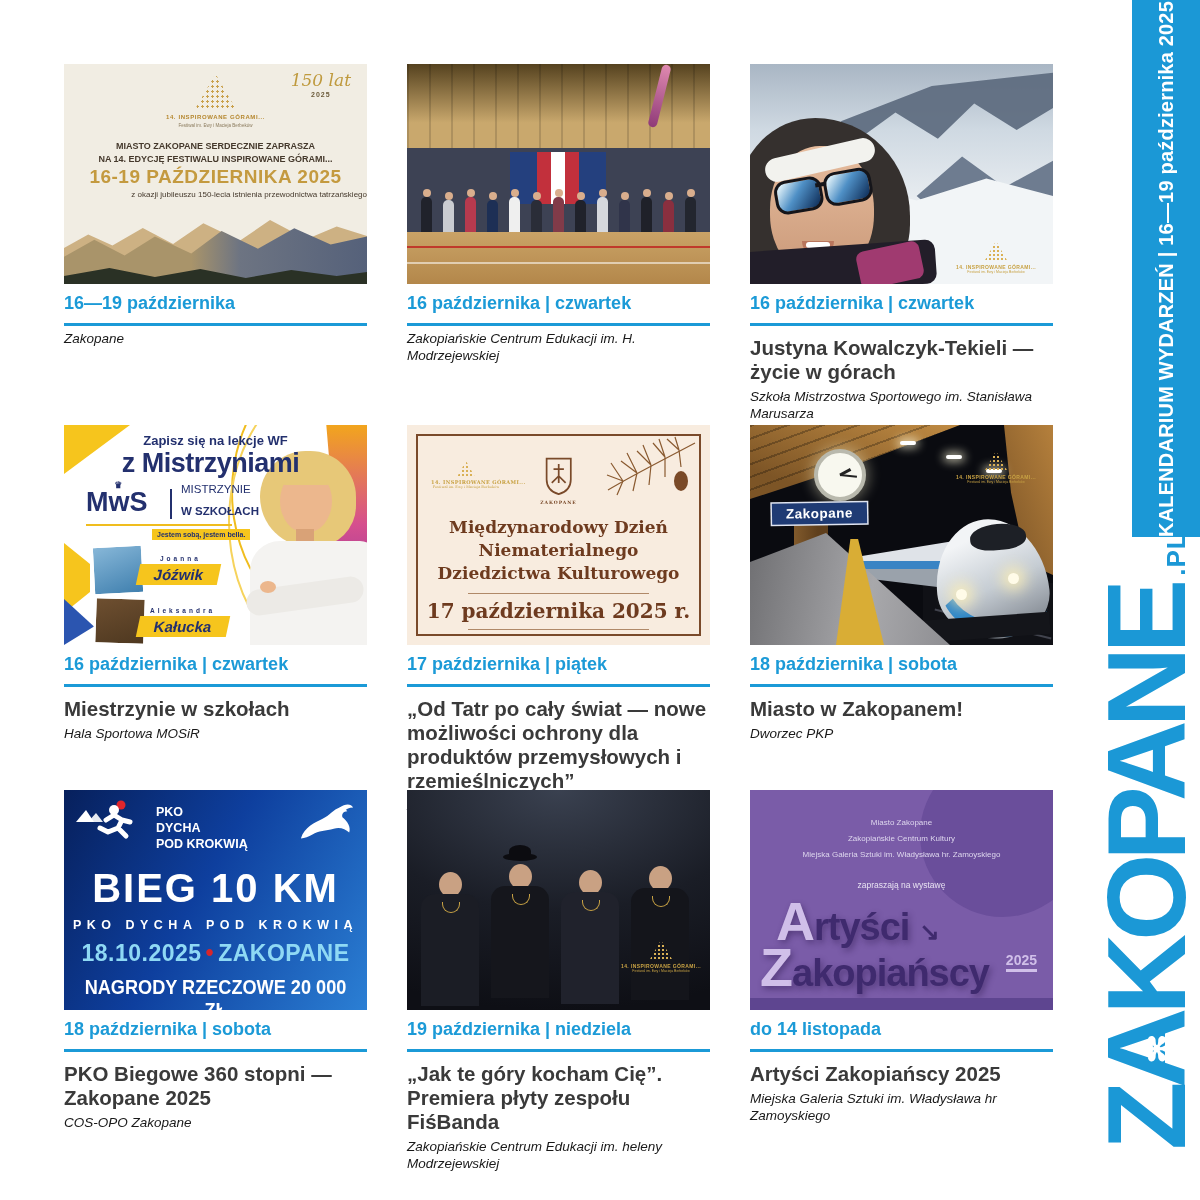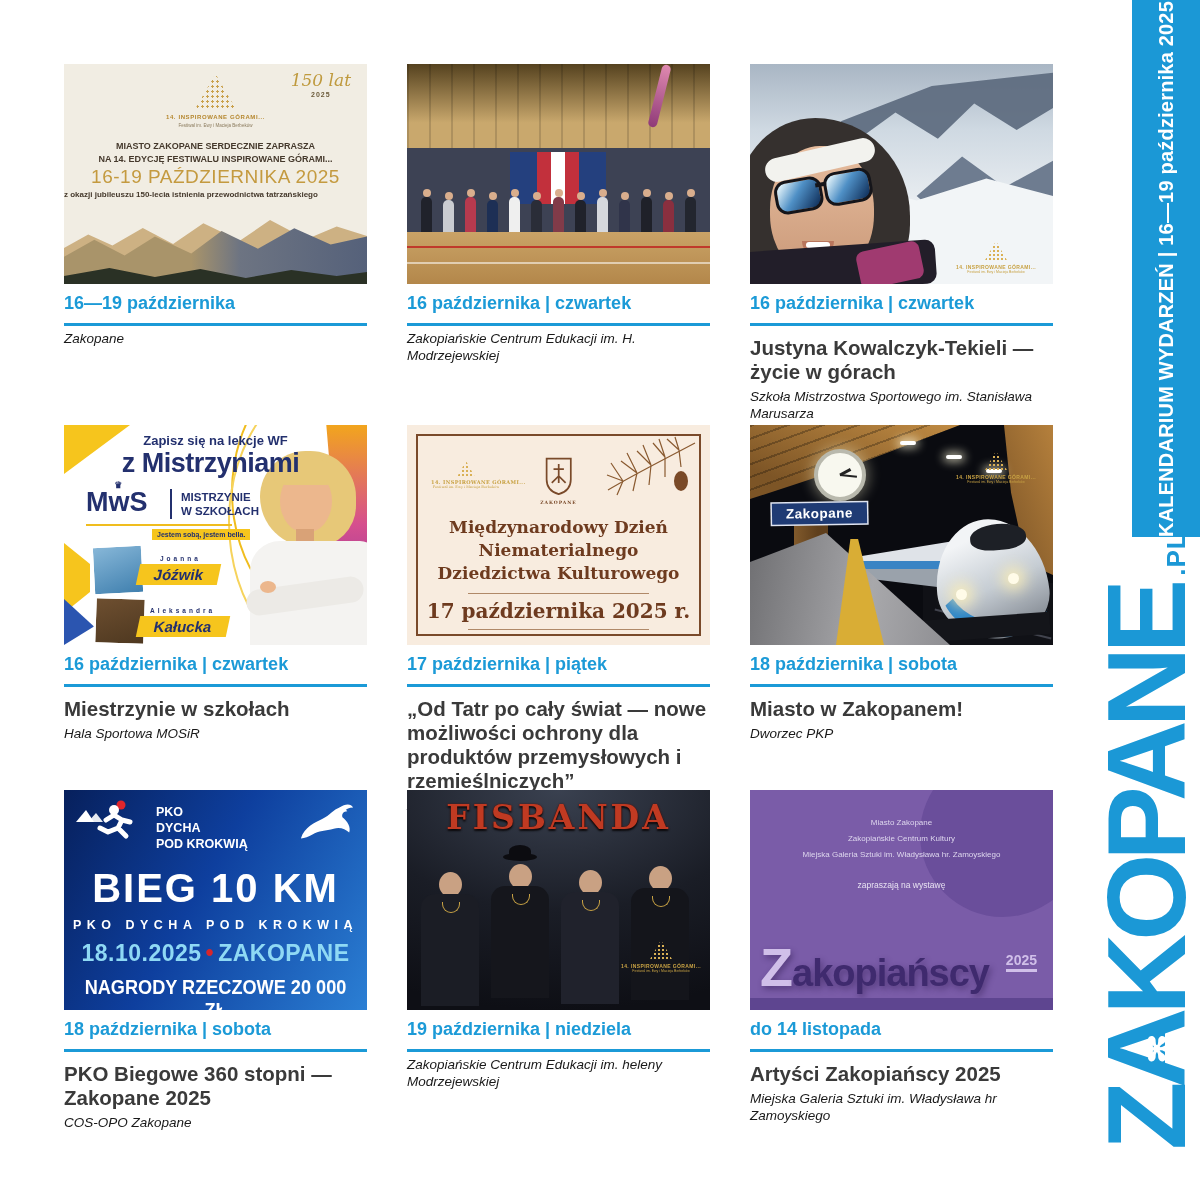--- a/index.html
+++ b/index.html
@@ -29,23 +29,23 @@
            clip-path:polygon(50% 0,100% 100%,0 100%);
            background:radial-gradient(circle,#c9a04a 1px,rgba(0,0,0,0) 1.3px);background-size:5px 5px}
   .t1-wm1{position:absolute;left:0;right:0;top:50px;text-align:center;font-size:6px;font-weight:bold;
           color:#b5872e;letter-spacing:.6px}
   .t1-wm2{position:absolute;left:0;right:0;top:59px;text-align:center;font-size:4.5px;color:#8a7a5c}
   .t1-badge{position:absolute;right:16px;top:8px;text-align:center}
   .t1-b1{font-family:"DejaVu Serif",serif;font-style:italic;font-size:17px;color:#bf9a3e;line-height:1}
   .t1-b2{font-size:7px;font-weight:bold;color:#6b5a3a;margin-top:2px;letter-spacing:1px}
   .t1-l1{position:absolute;left:0;right:0;top:77px;text-align:center;font-size:9px;font-weight:bold;color:#45392c}
   .t1-l2{position:absolute;left:0;right:0;top:90px;text-align:center;font-size:9px;font-weight:bold;color:#45392c}
-  .t1-date{position:absolute;left:0;right:0;top:102px;text-align:center;font-size:19px;font-weight:normal;
+  .t1-date{position:absolute;left:0;right:0;top:102px;text-align:center;font-size:19px;font-weight:bold;
            color:#c49a3f;letter-spacing:.5px}
-  .t1-l3{position:absolute;left:0;right:0;top:126px;text-align:left;font-size:8px;font-weight:bold;color:#45392c}
+  .t1-l3{position:absolute;left:0;right:0;top:126px;text-align:right;font-size:8px;font-weight:normal;color:#45392c}
   .m-back,.m-mid,.m-front{position:absolute;left:0;bottom:0;width:100%}
   .m-back{height:80px;background:#cdb183;
     clip-path:polygon(0 55%,8% 38%,16% 52%,26% 30%,36% 50%,46% 24%,58% 46%,68% 20%,80% 44%,90% 28%,100% 40%,100% 100%,0 100%)}
   .m-mid{height:68px;background:linear-gradient(90deg,#a9946a 0 42%,#6d7482 58%,#55617a 100%);
     clip-path:polygon(0 60%,10% 35%,20% 58%,30% 30%,42% 55%,52% 22%,64% 48%,76% 18%,88% 42%,100% 30%,100% 100%,0 100%)}
   .m-front{height:20px;background:#2a3125;
     clip-path:polygon(0 60%,15% 20%,30% 65%,45% 25%,60% 70%,75% 30%,90% 60%,100% 40%,100% 100%,0 100%)}
 
   
   .t2{background:#3d4254}
@@ -110,21 +110,21 @@
              clip-path:polygon(0 0,100% 30%,100% 70%,0 100%)}
   .mw-wedge3{position:absolute;left:0;bottom:0;width:30px;height:46px;background:#2b55b0;
              clip-path:polygon(0 0,100% 60%,0 100%)}
   .mw-t1{position:absolute;left:30px;right:30px;top:8px;text-align:center;font-size:13px;
          font-weight:bold;color:#23306e}
   .mw-t2{position:absolute;left:10px;right:20px;top:23px;text-align:center;font-size:27px;
          font-weight:bold;color:#23306e;letter-spacing:-.5px}
   .mw-logo{position:absolute;left:22px;top:64px;font-size:27px;font-weight:bold;color:#23306e;line-height:1}
   .mw-crown{position:absolute;left:46%;top:-8px;font-size:9px;color:#23306e}
   .mw-div{position:absolute;left:106px;top:64px;width:2px;height:30px;background:#23306e}
-  .mw-r1{position:absolute;left:117px;top:66px;font-size:11.5px;font-weight:bold;color:#23306e}
+  .mw-r1{position:absolute;left:117px;top:58px;font-size:11.5px;font-weight:normal;color:#23306e}
   .mw-r2{position:absolute;left:117px;top:80px;font-size:11.5px;font-weight:bold;color:#23306e}
   .mw-gold{position:absolute;left:22px;top:99px;width:146px;height:2px;background:#f0bd1e}
   .mw-slog{position:absolute;left:88px;top:104px;background:#f6c51d;color:#23306e;font-size:7px;
            font-weight:bold;padding:2px 5px}
   .mw-ph1{position:absolute;left:28px;top:120px;width:48px;height:46px;transform:rotate(-3deg);
           background:linear-gradient(160deg,#87b7d8,#3f7fae);border:2px solid #fff}
   .mw-ph2{position:absolute;left:30px;top:172px;width:48px;height:44px;transform:rotate(2deg);
           background:linear-gradient(160deg,#6e4f30,#4e3820);border:2px solid #fff}
   .mw-n1,.mw-n2{position:absolute;font-size:6.5px;font-weight:bold;letter-spacing:3px;color:#23306e}
   .mw-n1{left:96px;top:130px}.mw-n2{left:86px;top:182px}
@@ -488,21 +488,20 @@
       <div class="p-prize">NAGRODY RZECZOWE 20 000 ZŁ</div>
     </div>
     <div class="date">18 października | sobota</div>
     <hr class="rule">
     <div class="title">PKO Biegowe 360 stopni — Zakopane 2025</div>
     <div class="venue">COS-OPO Zakopane</div>
   </div>
 
   <div class="card">
     <div class="thumb t8">
-      <div class="f-title">FISBANDA</div>
       <div class="f-man" style="left:14px;top:82px">
         <div class="f-head"></div>
         <div class="f-body" style="background:#1b1d25"></div>
         <div class="f-chain"></div>
       </div>
       <div class="f-man" style="left:84px;top:74px">
         <div class="f-head">
             <div class="f-hat"></div>
           </div>
         <div class="f-body" style="background:#15161c"></div>
@@ -519,30 +518,34 @@
         <div class="f-chain"></div>
       </div>
       <div class="wm">
         <div class="tree"></div>
         <div class="wl1">14. INSPIROWANE GÓRAMI...</div>
         <div class="wl2">Festiwal im. Ewy i Macieja Berbeków</div>
       </div>
     </div>
     <div class="date">19 października | niedziela</div>
     <hr class="rule">
+    <div class="title">„Jak te góry kocham Cię”. Premiera płyty zespołu FiśBanda</div>
     <div class="venue">Zakopiańskie Centrum Edukacji im. heleny Modrzejewskiej</div>
   </div>
 
   <div class="card">
     <div class="thumb t9">
       <div class="az-circle"></div>
       <div class="az-org o1">Miasto Zakopane</div>
       <div class="az-org o2">Zakopiańskie Centrum Kultury</div>
       <div class="az-org o3">Miejska Galeria Sztuki im. Władysława hr. Zamoyskiego</div>
       <div class="az-inv">zapraszają na wystawę</div>
+      <div class="az-l1">
+        <span class="az-init">A</span><span class="az-big">rtyści</span><span class="az-arrow">↘</span>
+      </div>
       <div class="az-l2">
         <span class="az-init">Z</span><span class="az-big">akopiańscy</span>
       </div>
       <div class="az-year">2025</div>
       <div class="az-strip"></div>
     </div>
     <div class="date">do 14 listopada</div>
     <hr class="rule">
     <div class="title">Artyści Zakopiańscy 2025</div>
     <div class="venue">Miejska Galeria Sztuki im. Władysława hr Zamoyskiego</div>

